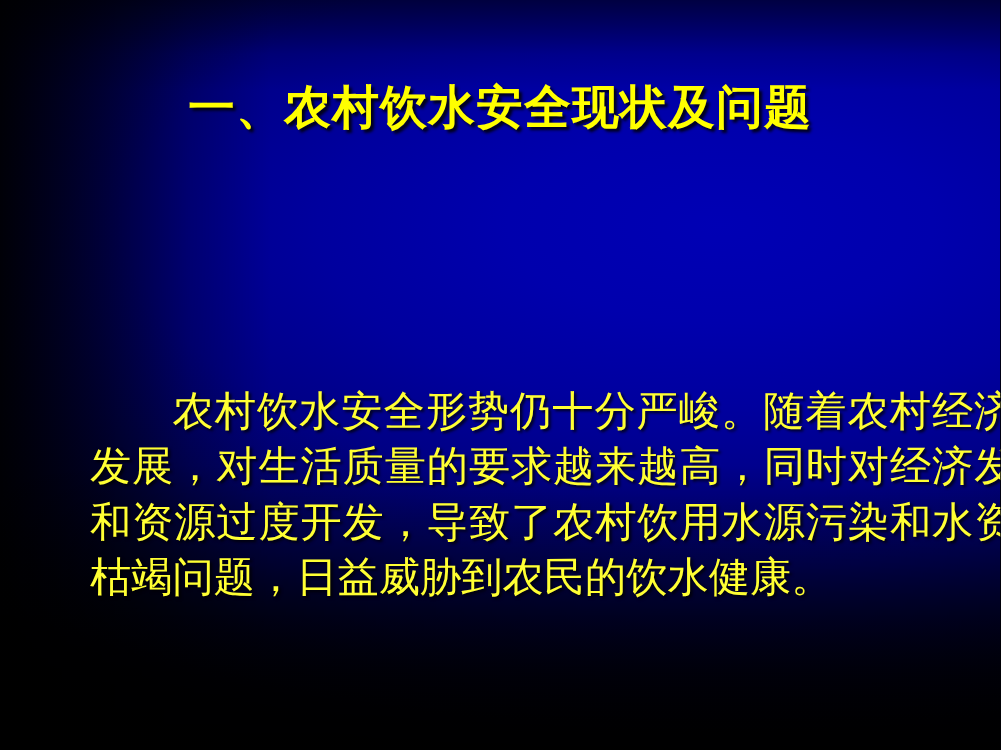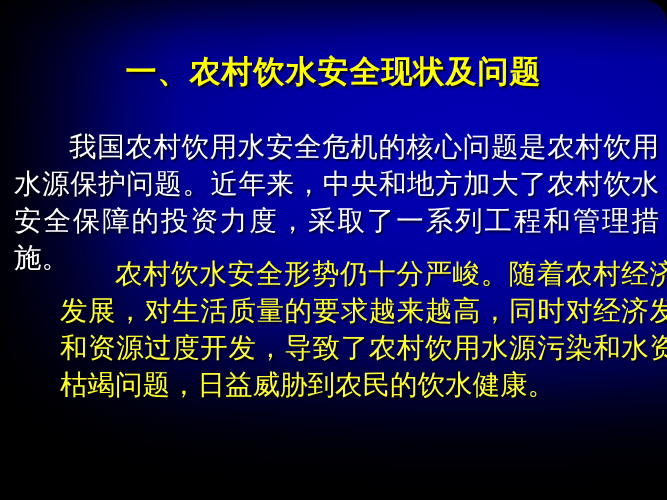--- a/index.html
+++ b/index.html
@@ -7,21 +7,20 @@
     padding: 0;
     background: #000;
   }
   #slide {
     position: relative;
     width: 667px;
     height: 500px;
     overflow: hidden;
     background-color: #000006;
     font-family: "Liberation Serif", "DejaVu Serif", serif;
-    border-radius: 24px;
   }
   
   .bg-base {
     position: absolute;
     inset: 0;
     background: #00000a;
   }
   .bg-glow {
     position: absolute;
     inset: 0;
@@ -113,18 +112,17 @@
   <div class="bg-base"></div>
   <div class="bg-glow"></div>
   <div class="bg-fade-top"></div>
   <div class="bg-fade-left"></div>
   <div class="bg-fade-bottom"></div>
 
   <div class="content">
 
     <div class="slide-title">一、农村饮水安全现状及问题</div>
 
-    <div id="para-1" class="para para-white">我国农村饮用水安全危机的核心问题是农村饮用水源保护问题。近年来，中央和地方加大了农村饮水安全保障的投资力度，采取了一系列工程和管理措施。</div>
 
     <div id="para-2" class="para para-yellow">农村饮水安全形势仍十分严峻。随着农村经济的发展，对生活质量的要求越来越高，同时对经济发展和资源过度开发，导致了农村饮用水源污染和水资源枯竭问题，日益威胁到农民的饮水健康。</div>
 
   </div>
 </div>
 
 </body></html>

